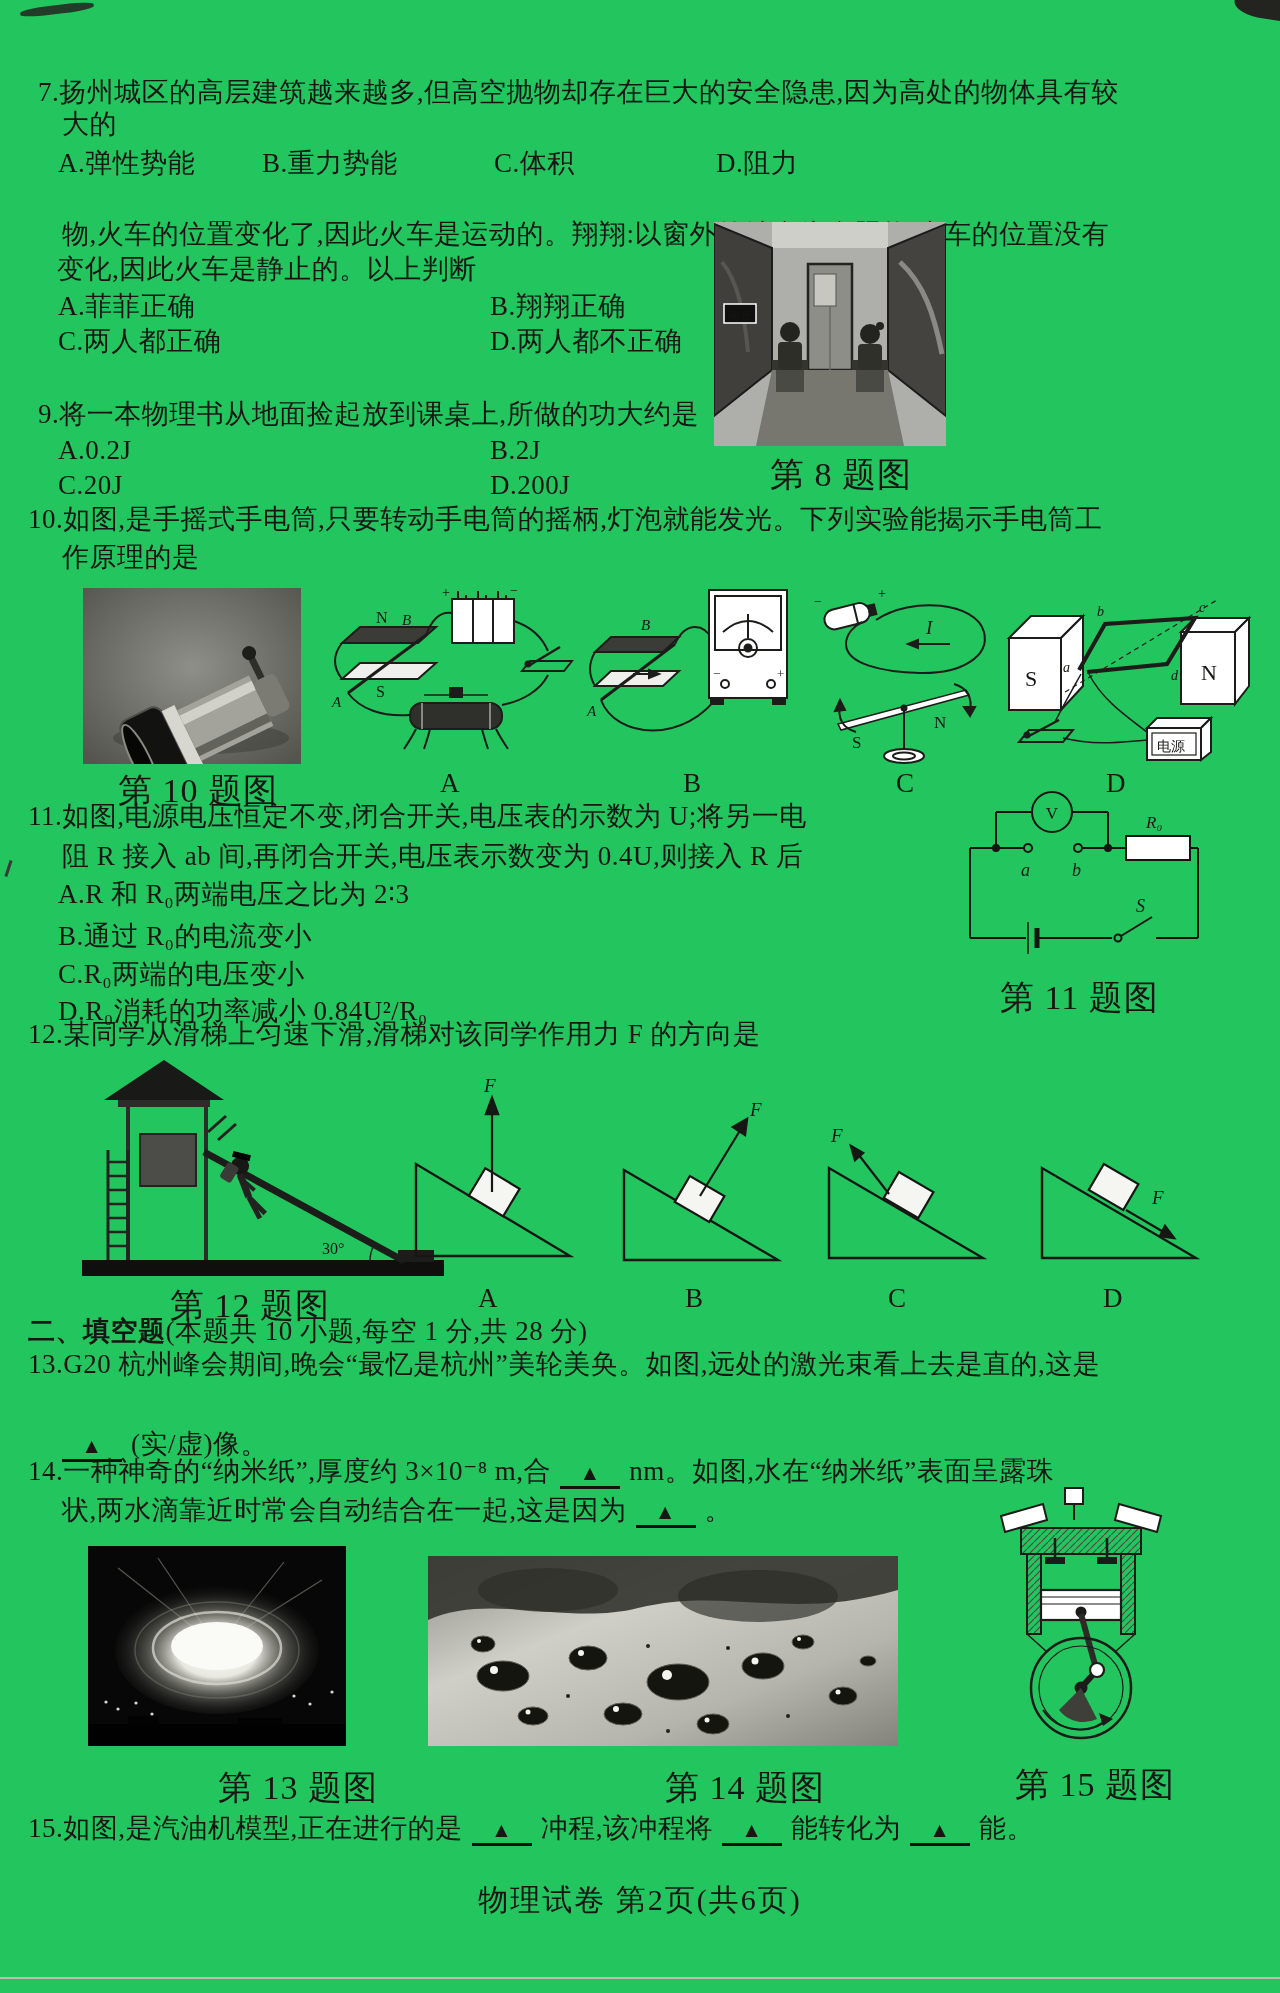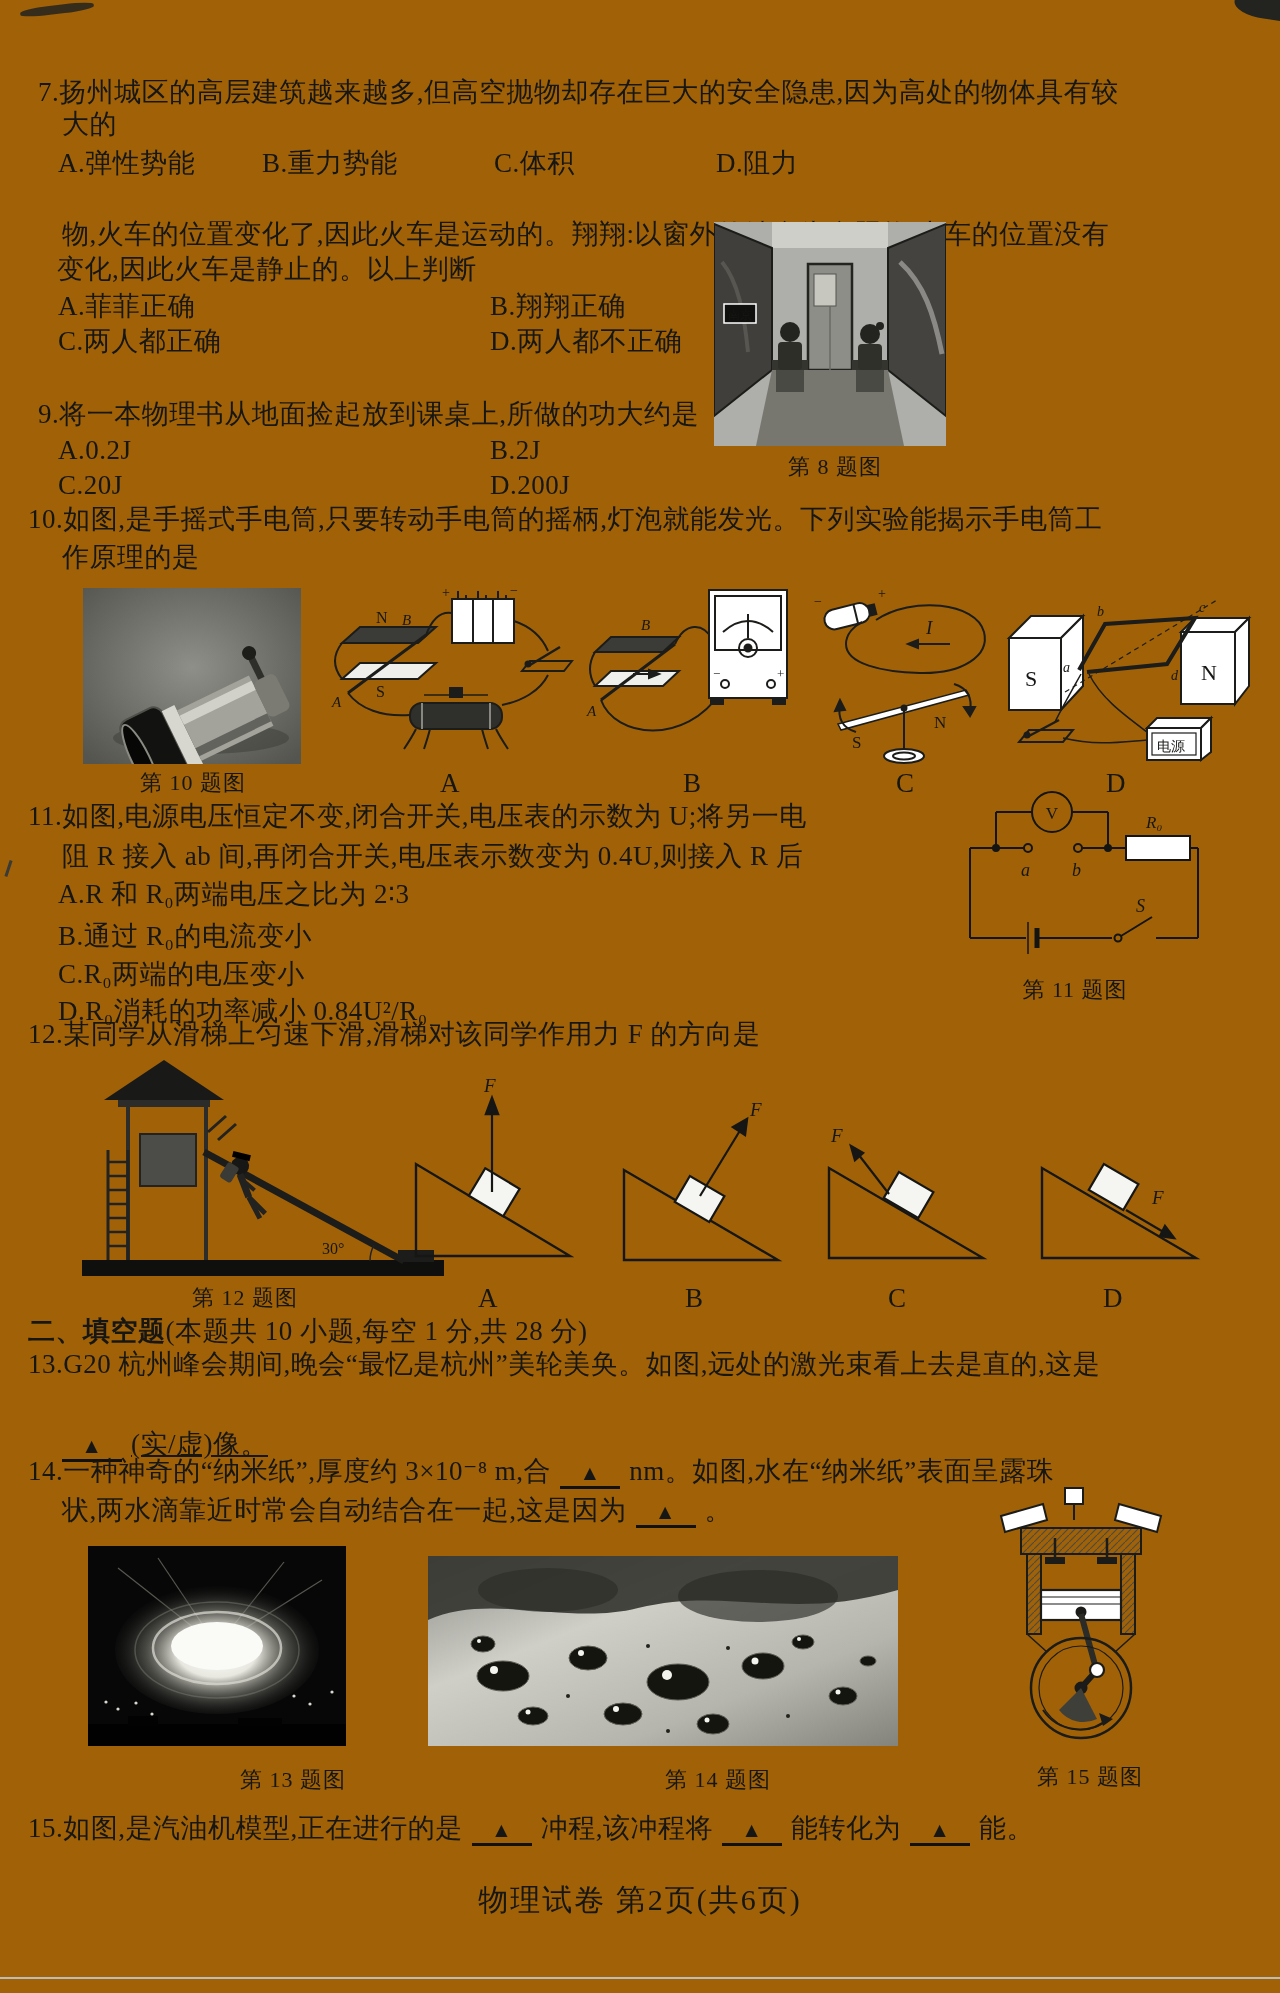--- a/index.html
+++ b/index.html
@@ -1,19 +1,19 @@
 <!DOCTYPE html>
 <html><head>
 <meta charset="utf-8">
 <style>
   html,body{margin:0;padding:0;background:#e9e9e6;}
-  .page{position:relative;width:1280px;height:1993px;background:#a16207;overflow:hidden;
+  .page{position:relative;width:1280px;height:1993px;background:#22c55e;overflow:hidden;
         font-family:"Liberation Serif","DejaVu Sans",serif;color:#161614;}
   .tl{position:absolute;white-space:nowrap;font-size:27px;letter-spacing:.5px;line-height:1.25;}
-  .cap{position:absolute;font-size:22px;letter-spacing:1px;white-space:nowrap;}
+  .cap{position:absolute;font-size:34px;letter-spacing:1px;white-space:nowrap;}
   .figlabel{position:absolute;font-size:27px;}
   .fig{position:absolute;}
   .it{font-style:italic;}
   .bold{font-weight:bold;}
   .blank{display:inline-block;min-width:44px;text-align:center;border-bottom:3px solid #111;
          padding:0 8px 2px;margin:0 9px;font-size:21px;line-height:1;vertical-align:baseline;}
   .blank.w{min-width:68px;}
   svg text{font-family:"Liberation Serif","DejaVu Sans",serif;fill:#161614;}
   .footer{position:absolute;width:100%;text-align:center;font-size:30px;letter-spacing:2px;}
   .artifact{position:absolute;background:#232320;}
@@ -362,21 +362,21 @@
   <div class="figlabel" style="left:478px;top:1283px;">A</div>
   <div class="figlabel" style="left:685px;top:1283px;">B</div>
   <div class="figlabel" style="left:888px;top:1283px;">C</div>
   <div class="figlabel" style="left:1103px;top:1283px;">D</div>
 
   <div class="tl" style="left:28px;top:1315px;">
     <span class="bold">二、填空题</span><span>(本题共 10 小题,每空 1 分,共 28 分)</span>
   </div>
 
   <div class="tl" style="left:28px;top:1348px;">13.G20 杭州峰会期间,晚会“最忆是杭州”美轮美奂。如图,远处的激光束看上去是直的,这是</div>
-  <div class="tl" style="left:62px;top:1428px;text-decoration:underline;">
+  <div class="tl" style="left:62px;top:1428px;">
     <span class="blank" style="margin-left:0;">▲</span><span>(实/虚)像。</span>
   </div>
 
   <div class="tl" style="left:28px;top:1455px;">
     <span>14.一种神奇的“纳米纸”,厚度约 3×10⁻⁸ m,合</span><span class="blank">▲</span><span>nm。如图,水在“纳米纸”表面呈露珠</span>
   </div>
   <div class="tl" style="left:62px;top:1494px;">
     <span>状,两水滴靠近时常会自动结合在一起,这是因为</span><span class="blank">▲</span><span>。</span>
   </div>
 

